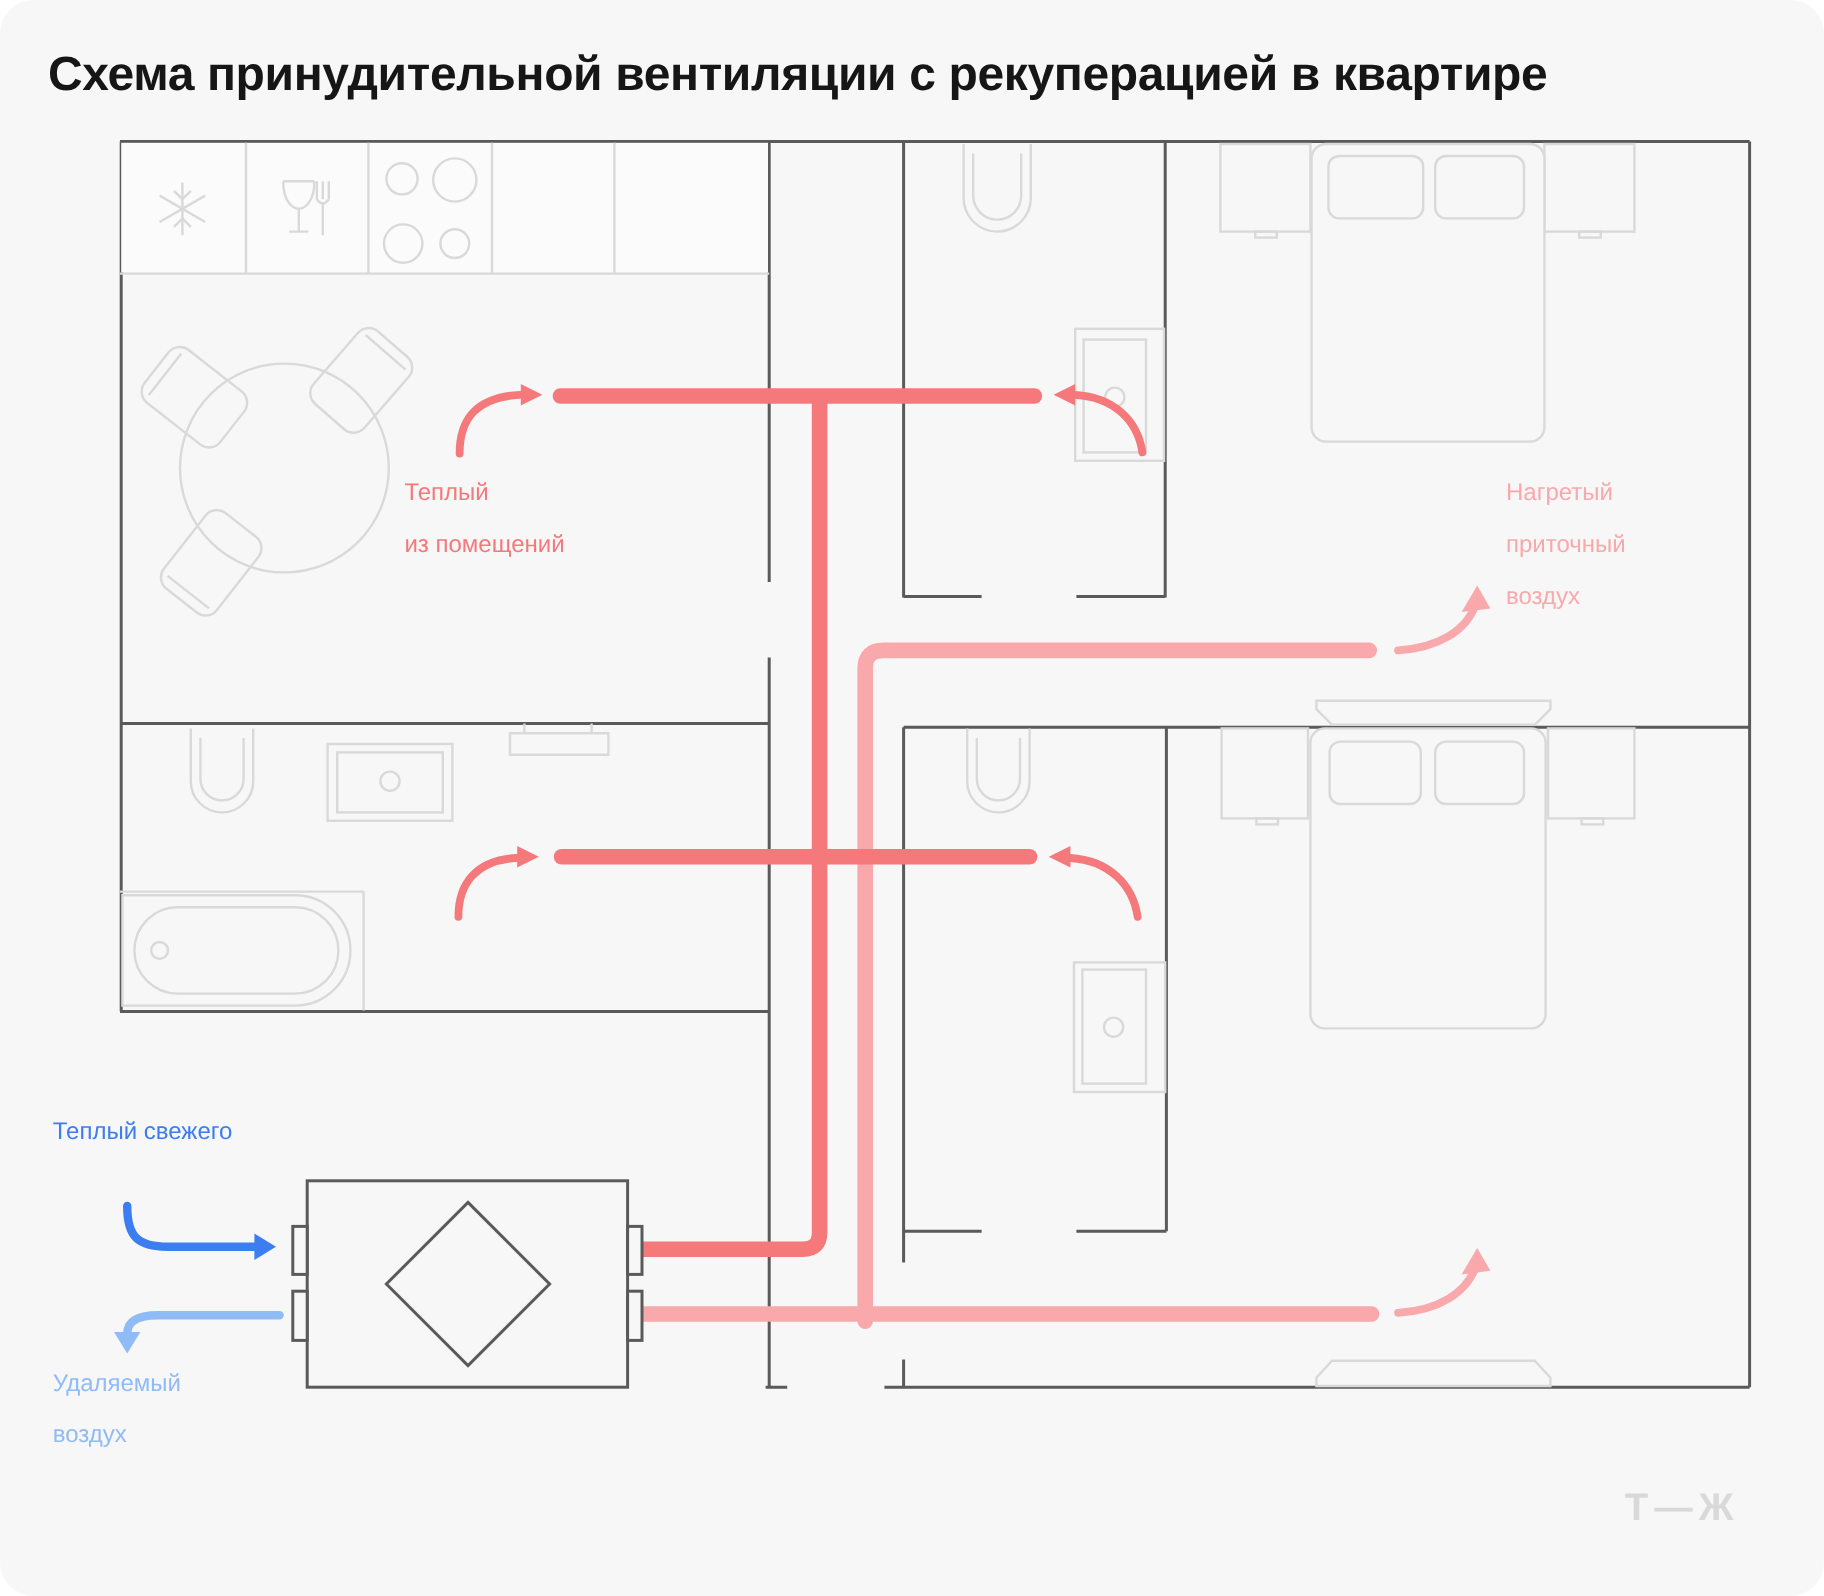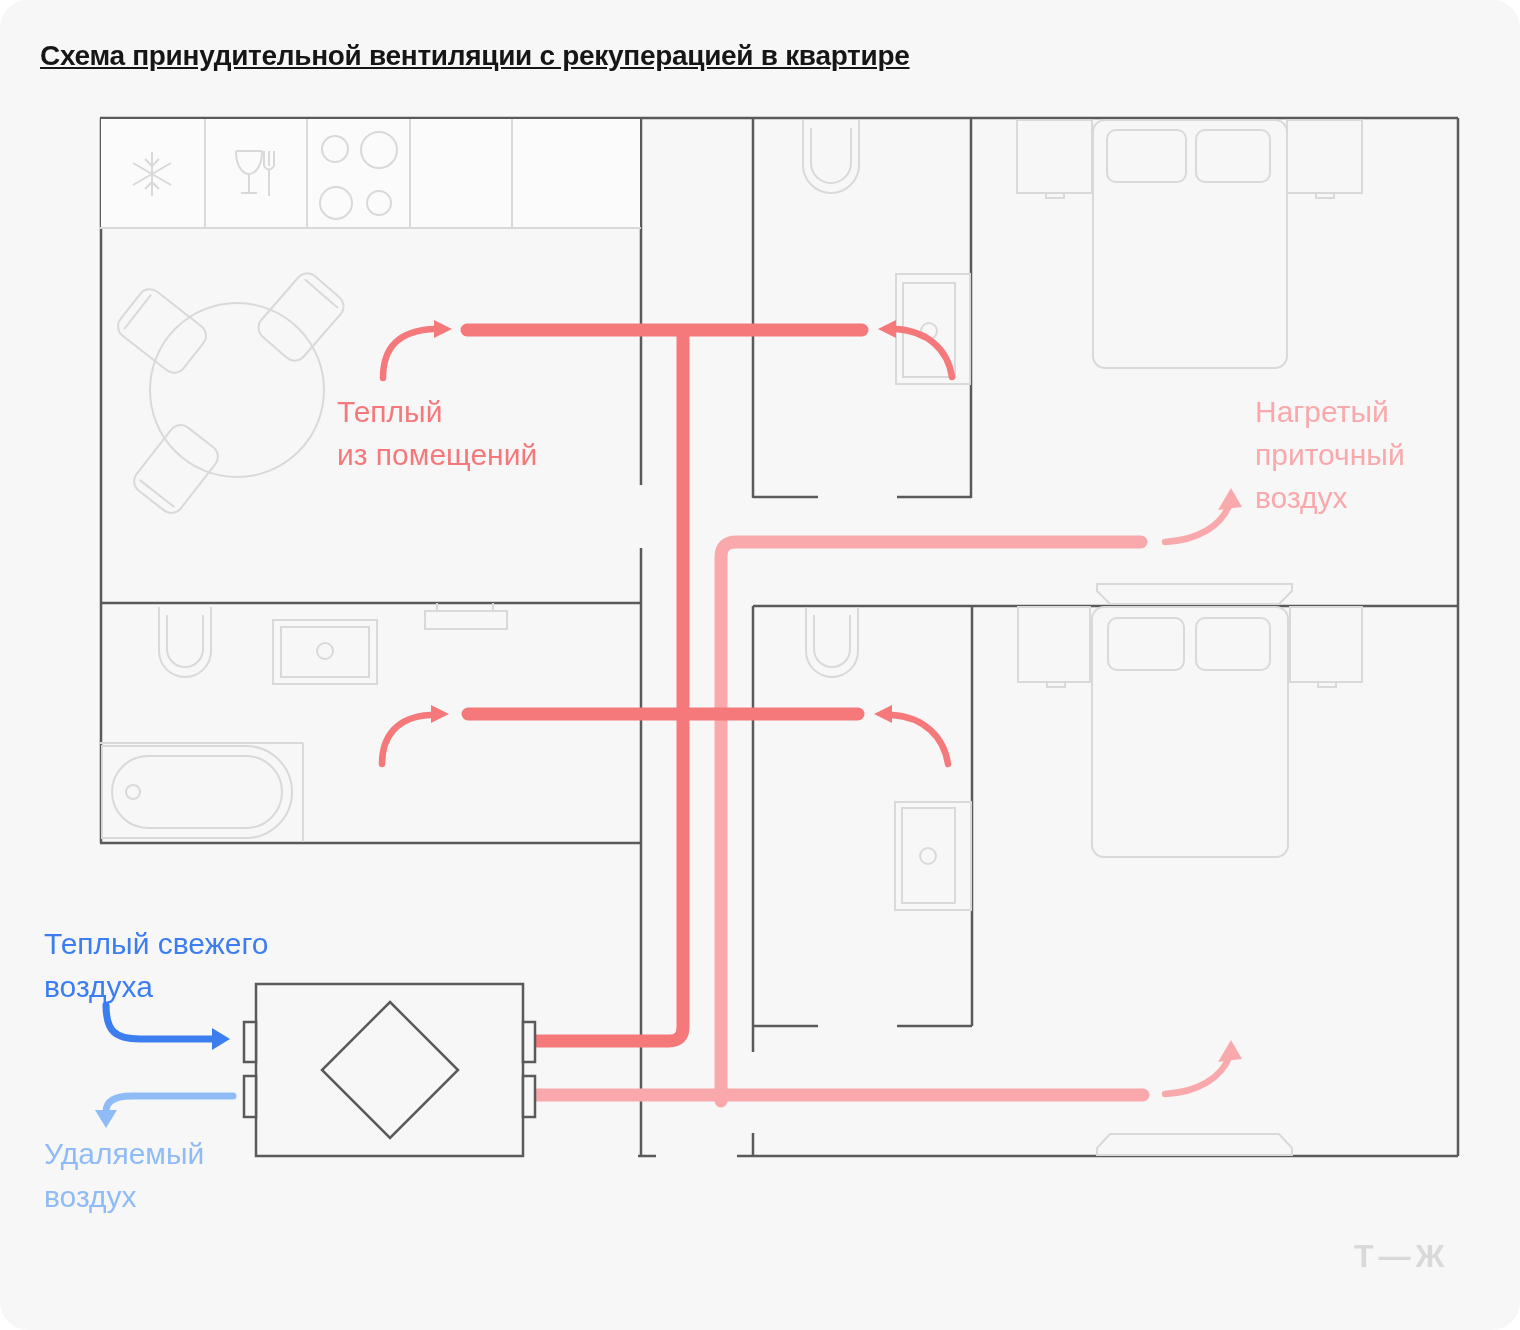--- a/index.html
+++ b/index.html
@@ -4,26 +4,25 @@
 <style>
   html,body{margin:0;padding:0;background:#ffffff;}
   body{font-family:"Liberation Sans","DejaVu Sans",sans-serif;}
   .card{
     position:relative;width:1520px;height:1330px;
     background:var(--card-bg,#f7f7f8);
     border-radius:28px;overflow:hidden;
   }
   .page-title{
     position:absolute;left:40px;top:40px;margin:0;
-    font-size:28px;font-weight:700;letter-spacing:-0.3px;
+    font-size:40px;font-weight:700;letter-spacing:-0.3px;
     color:var(--title,#161616);
-    text-decoration:underline;
   }
   .plan-svg{position:absolute;left:0;top:0;}
-  .lbl{position:absolute;font-size:30px;line-height:43px;font-weight:400;}
+  .lbl{position:absolute;font-size:20px;line-height:43px;font-weight:400;}
   .lbl span{display:block;}
   .lbl-red{left:337px;top:390px;color:var(--duct-red,#f5797b);}
   .lbl-pink{left:1255px;top:390px;color:var(--duct-pink,#f9a9ab);}
   .lbl-blue{left:44px;top:922px;color:var(--blue,#3c7ef0);}
   .lbl-blue-light{left:44px;top:1132px;color:var(--blue-light,#8fbbf7);}
   .logo{
     position:absolute;left:1354px;top:1238px;
     font-size:32px;font-weight:700;letter-spacing:5px;
     color:var(--logo,#d9d9d9);
   }
@@ -225,21 +224,20 @@
     <span>Теплый</span>
     <span>из помещений</span>
   </div>
   <div class="lbl lbl-pink">
     <span>Нагретый</span>
     <span>приточный</span>
     <span>воздух</span>
   </div>
   <div class="lbl lbl-blue">
     <span>Теплый свежего</span>
-    <span>воздуха</span>
   </div>
   <div class="lbl lbl-blue-light">
     <span>Удаляемый</span>
     <span>воздух</span>
   </div>
 
   <div class="logo">Т—Ж</div>
 
 </div>
 

